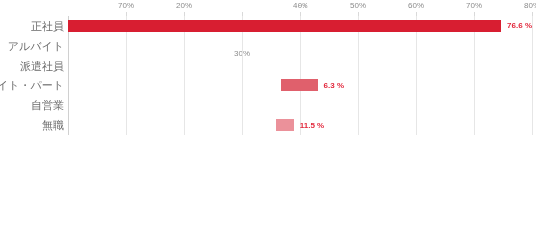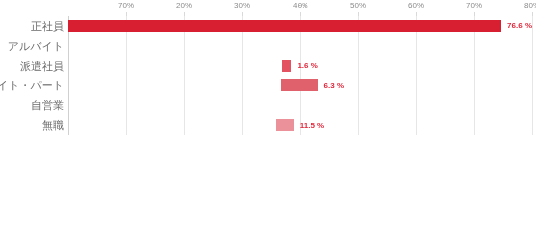--- a/index.html
+++ b/index.html
@@ -121,21 +121,21 @@
 </head>
 <body>
 
 <div id="chart-root">
 
   <div class="x-axis">
       <div class="x-tick" style="left: 58px;">70%</div>
       <div class="x-tick-mark" style="left: 58px;"></div>
       <div class="x-tick" style="left: 116px;">20%</div>
       <div class="x-tick-mark" style="left: 116px;"></div>
-      <div class="x-tick" style="left: 174px;">30%</div>
+      <div class="x-tick" style="left: 174px; margin-top: 48px;">30%</div>
       <div class="x-tick-mark" style="left: 174px;"></div>
       <div class="x-tick" style="left: 232px; font-family: Liberation Mono, monospace;">40%</div>
       <div class="x-tick-mark" style="left: 232px;"></div>
       <div class="x-tick" style="left: 290px;">50%</div>
       <div class="x-tick-mark" style="left: 290px;"></div>
       <div class="x-tick" style="left: 348px;">60%</div>
       <div class="x-tick-mark" style="left: 348px;"></div>
       <div class="x-tick" style="left: 406px;">70%</div>
       <div class="x-tick-mark" style="left: 406px;"></div>
       <div class="x-tick" style="left: 464px;">80%</div>
@@ -162,24 +162,20 @@
       <div class="gridline" style="left: 406px; background: rgb(230, 230, 230);"></div>
       <div class="gridline" style="left: 464px; background: rgb(230, 230, 230);"></div>
       <div class="rows">
         <div class="row" style="top: 0px; height: 19.8333px;">
           <div class="bar" style="width: 444.28px; background: rgb(216, 30, 49);"></div>
           <div class="bar-value" style="color: rgb(226, 40, 60);">76.6 %</div>
         </div>
         <div class="row" style="top: 19.8333px; height: 19.8333px;">
           <div class="bar" style="width: 0px; background: rgb(232, 97, 110);"></div>
         </div>
-        <div class="row" style="top: 39.6667px; height: 19.8333px;">
-          <div class="bar" style="width: 9.28px; background: rgb(226, 82, 96);"></div>
-          <div class="bar-value" style="color: rgb(226, 40, 60);">1.6 %</div>
-        </div>
         <div class="row" style="top: 59.5px; height: 19.8333px; padding-left: 25px;">
           <div class="bar" style="width: 36.54px; background: rgb(224, 96, 108);"></div>
           <div class="bar-value" style="color: rgb(226, 40, 60);">6.3 %</div>
         </div>
         <div class="row" style="top: 99.1667px; height: 19.8333px;">
           <div class="bar" style="width: 17.98px; background: rgb(235, 145, 154);"></div>
           <div class="bar-value" style="color: rgb(226, 40, 60);">11.5 %</div>
         </div>
       </div>
   </div>

